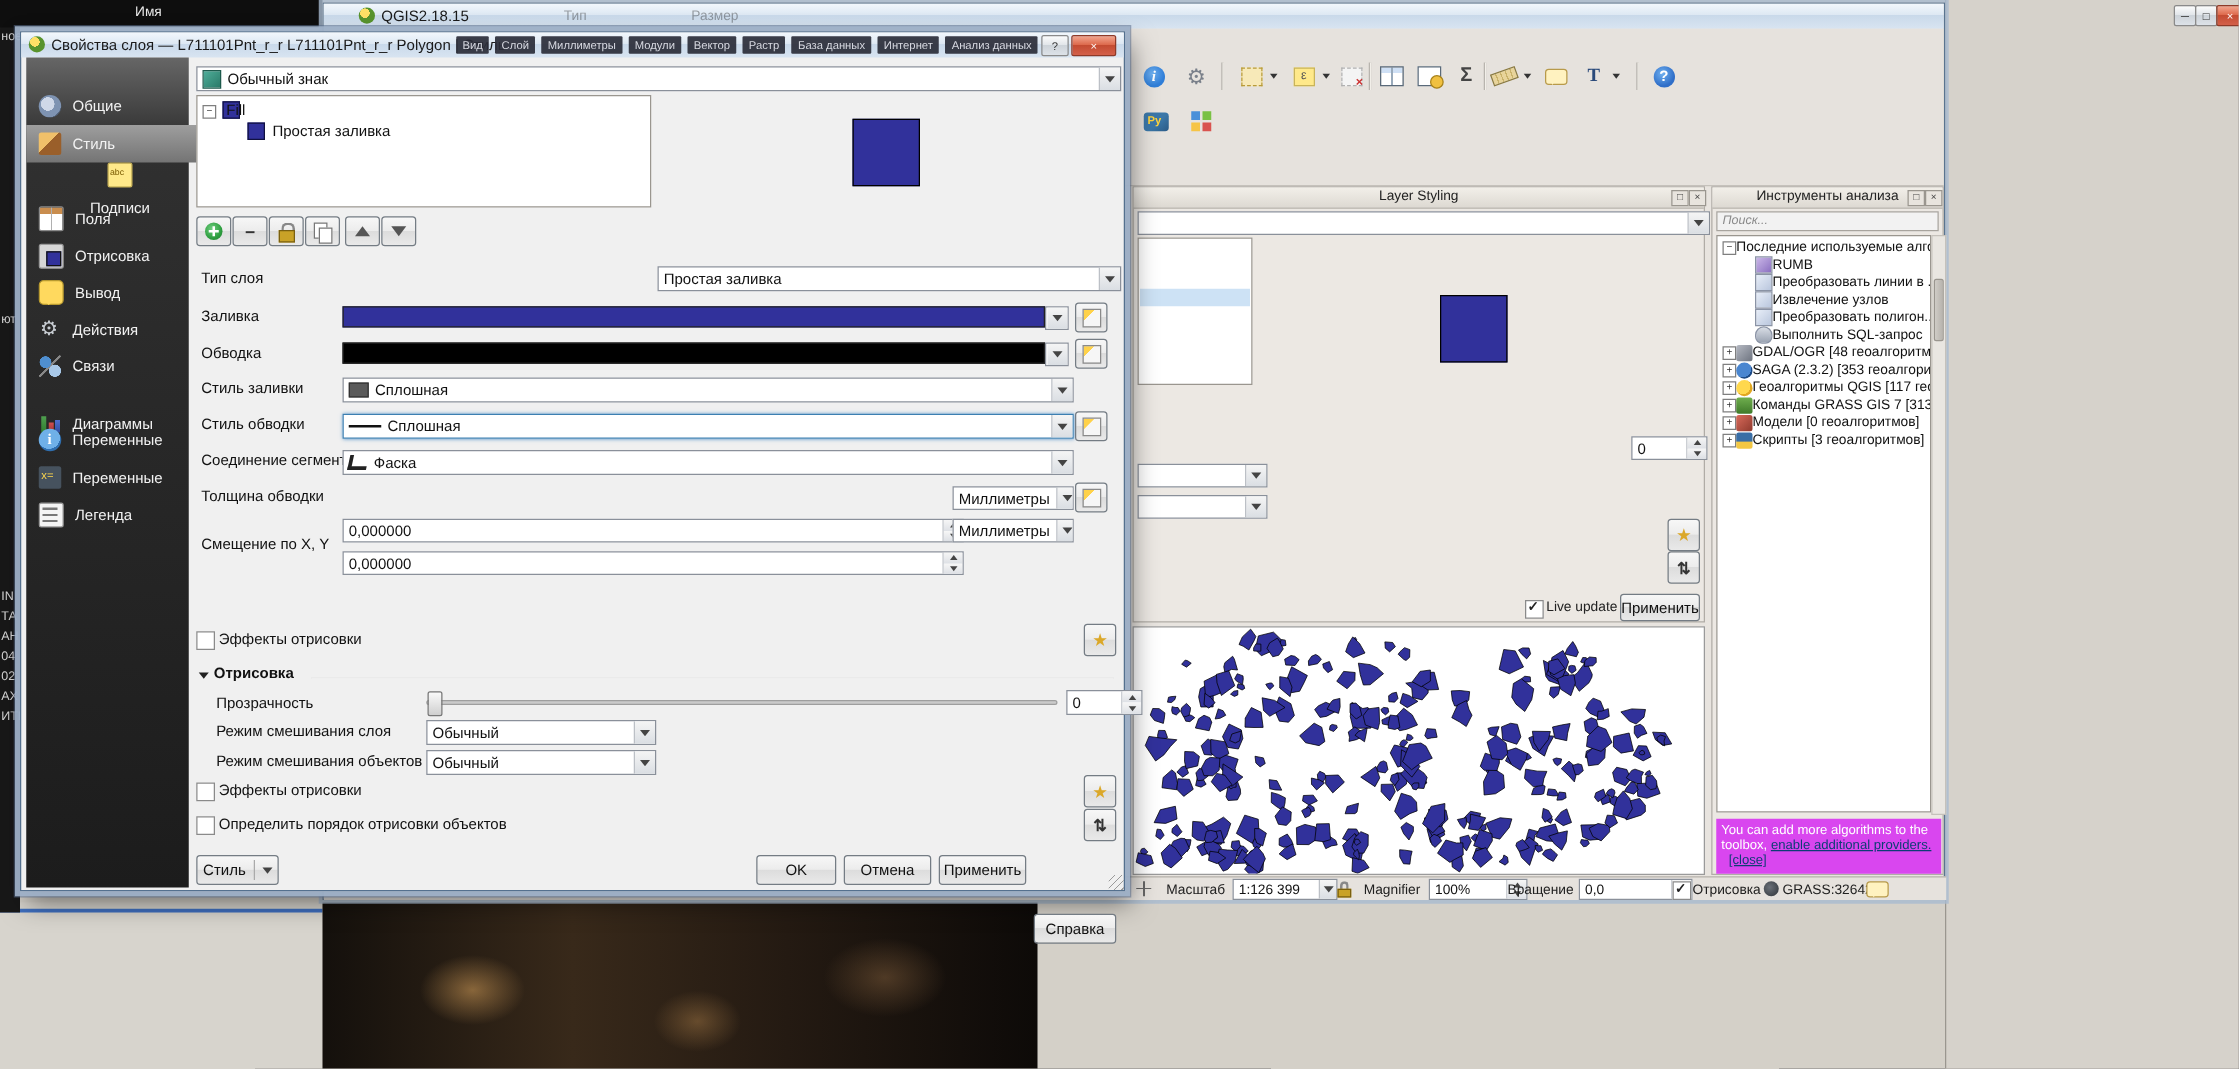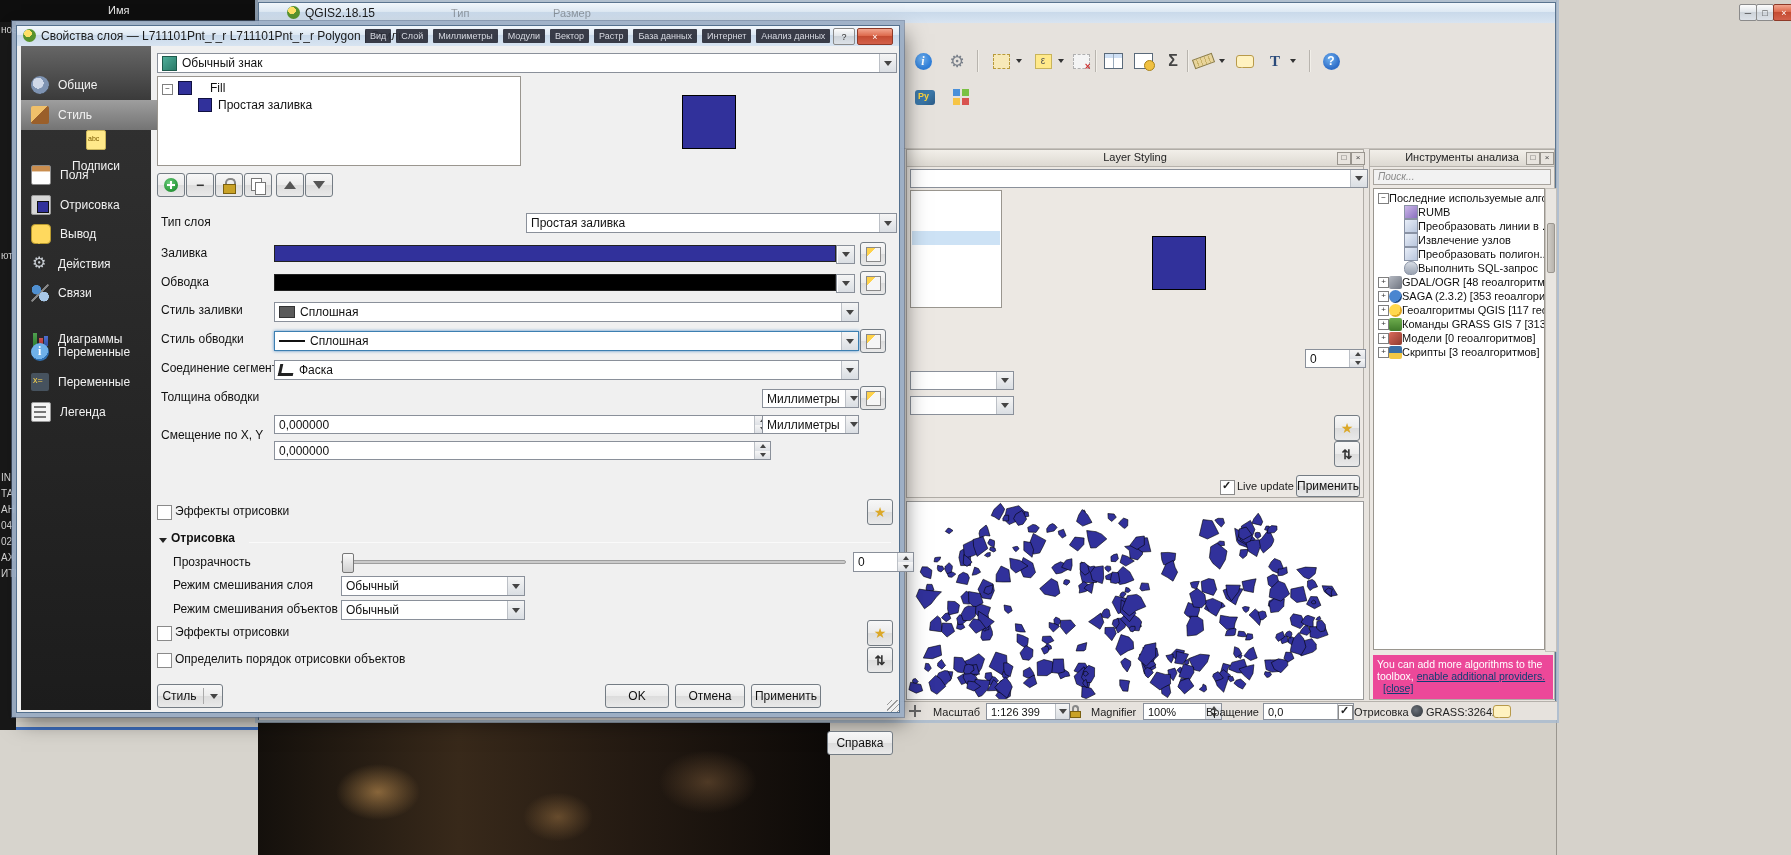--- a/index.html
+++ b/index.html
@@ -361,21 +361,21 @@
           <span class="exp" style="position:static">+</span>
           <span class="pi pi-scripts"></span>
           <span>Скрипты [3 геоалгоритмов]</span>
         </div>
       </div>
 
       <div class="scrollbar" style="left:175px;top:38px;width:10px;height:462px;">
         <div class="thumb" style="top:34px;height:48px;"></div>
       </div>
 
-      <div class="ab" style="left:3px;top:505px;width:180px;height:44px;background:#ec4899;color:#fff;font-size:10.5px;padding:3px 4px;line-height:12px;">
+      <div class="ab" style="left:3px;top:505px;width:180px;height:44px;background:#d946ef;color:#fff;font-size:10.5px;padding:3px 4px;line-height:12px;">
         <span>You can add more algorithms to the toolbox,</span>
         <a style="color:#0e3d75;text-decoration:underline;cursor:pointer;">enable additional providers.</a>
         <a style="color:#0e3d75;text-decoration:underline;cursor:pointer;margin-left:6px;">[close]</a>
       </div>
     </div>
 
     <div class="ab" style="left:647px;top:498px;width:458px;height:199px;background:#fff;border:1px solid #9a9a9a;overflow:hidden;">
       <svg id="poly-svg" width="456" height="197" viewBox="0 0 456 197">
           <g fill="#31319b" stroke="#000" stroke-width="0.6">
             <polygon points="83.2,54.0 80.5,55.1 77.4,53.3 80.1,50.9 83.3,50.4"></polygon>
@@ -732,21 +732,21 @@
       <span class="g-symsm"></span>
       <span>Обычный знак</span>
       <span class="arrow">
           <span class="tri-d"></span>
         </span>
     </div>
 
     <div class="ab" style="left:140px;top:50px;width:364px;height:90px;background:#fff;border:1px solid #9a968f;">
       <span class="exp" style="left:4px;top:7px;">−</span>
       <span class="ab navy-sq" style="left: 20px; top: 4px; width: 14px; height: 14px; background: rgb(49, 49, 155);"></span>
-      <span class="lbl" style="left:52px;top:4px;text-align:right;">Fill</span>
+      <span class="lbl" style="left:23px;top:4px;text-align:right;">Fill</span>
       <span class="ab navy-sq" style="left: 40px; top: 21px; width: 14px; height: 14px; background: rgb(49, 49, 155);"></span>
       <span class="lbl" style="left:60px;top:21px;">Простая заливка</span>
     </div>
 
     <div class="ab" style="left: 665px; top: 69px; width: 54px; height: 54px; border: 1px solid rgb(0, 0, 0); background: rgb(49, 49, 155);"></div>
 
     <div class="w7btn" style="left:140px;top:147px;width:26px;height:22px;">
         <span class="g-plus"></span>
       </div>
     <div class="w7btn g-minus" style="left:169px;top:147px;width:26px;height:22px;"></div>

